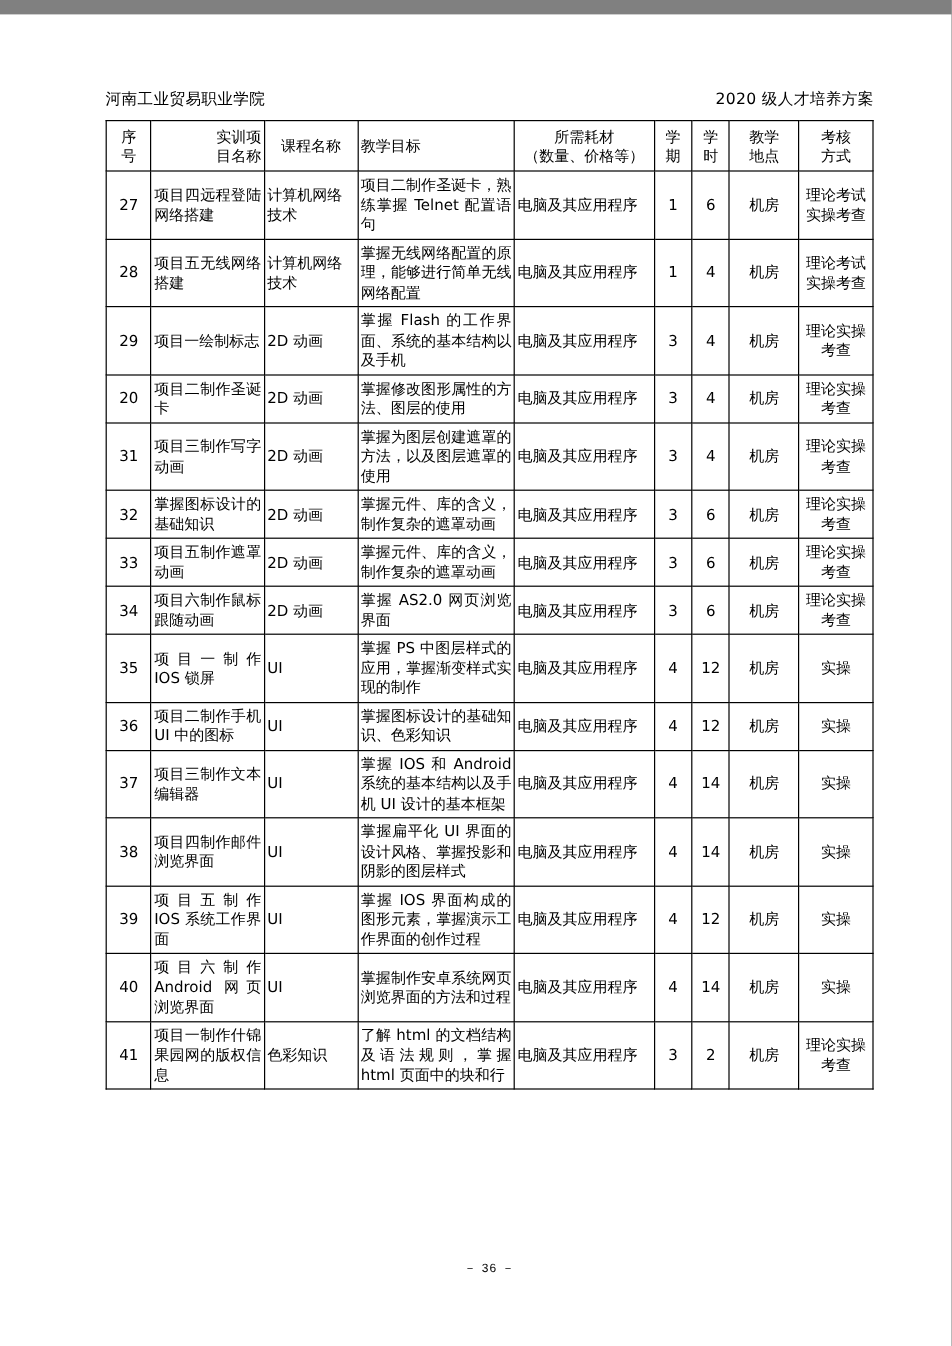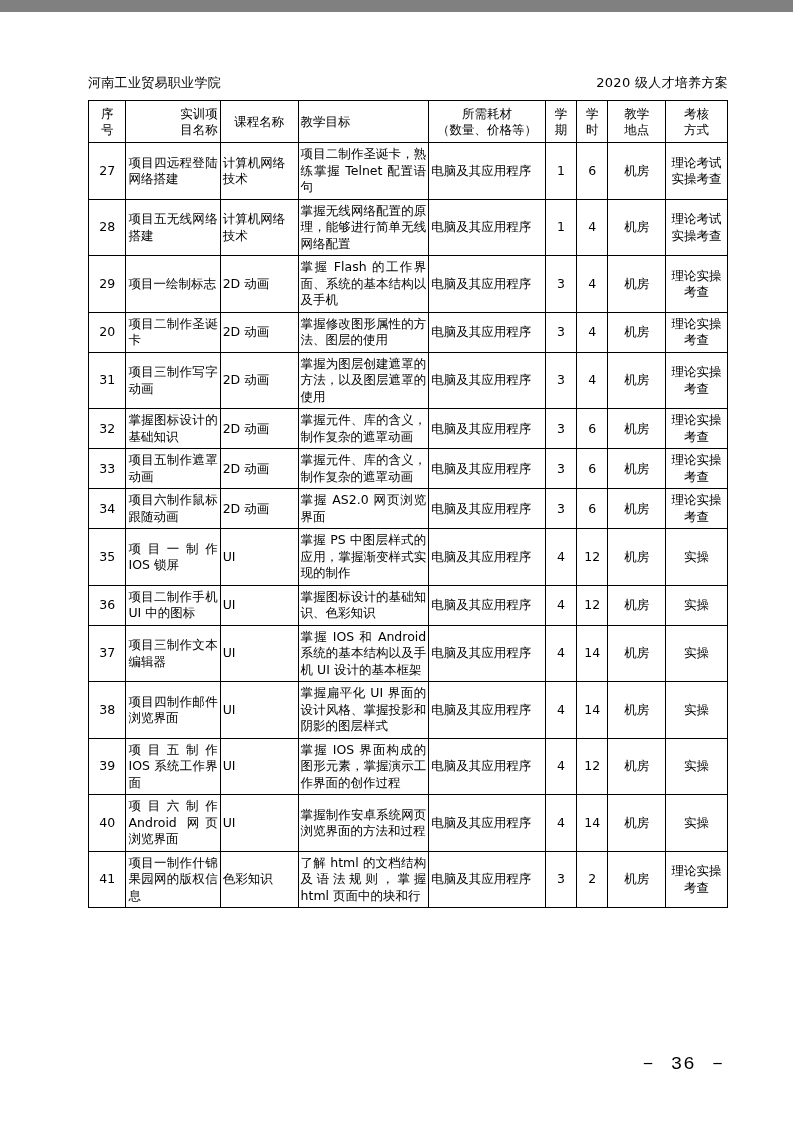--- a/index.html
+++ b/index.html
@@ -77,23 +77,23 @@
     text-justify: inter-ideograph;
   }
   .exam-cell {
     line-height: 1.3;
   }
   .footer {
     position: absolute;
     left: 88px;
     top: 1038px;
     width: 640px;
-    text-align: right;
-    font-size: 19px;
-    font-family: Liberation Mono, monospace;
+    text-align: center;
+    font-size: 10px;
+    font-family: Liberation Sans, sans-serif;
     letter-spacing: 1px;
   }
 </style>
 </head>
 <body>
 
 <div class="page">
   <div class="page-inner">
 
     <div class="header">

